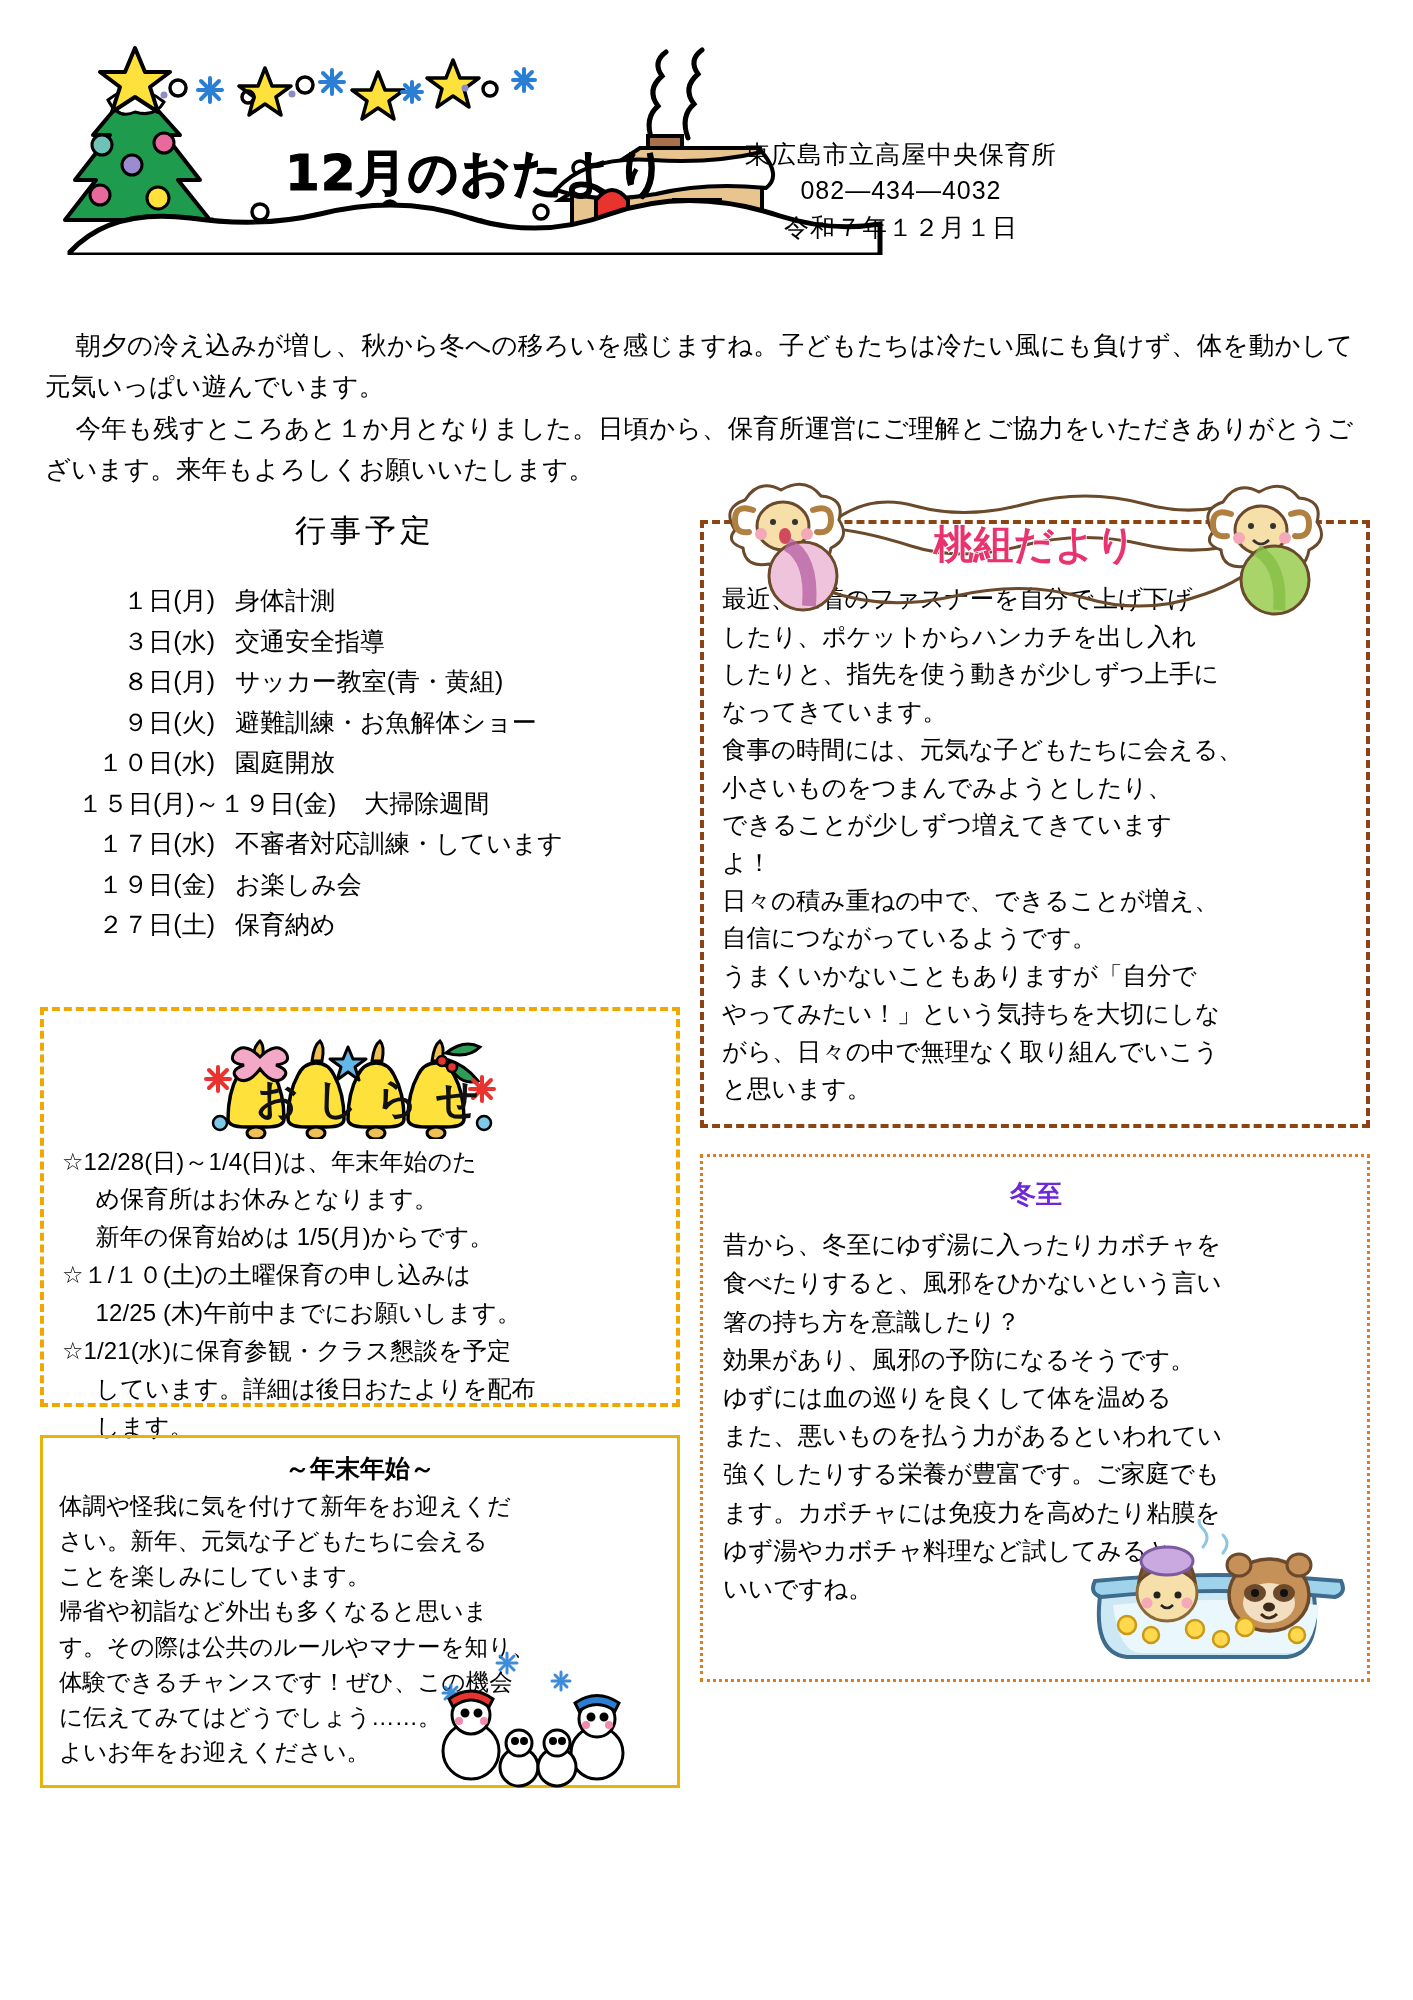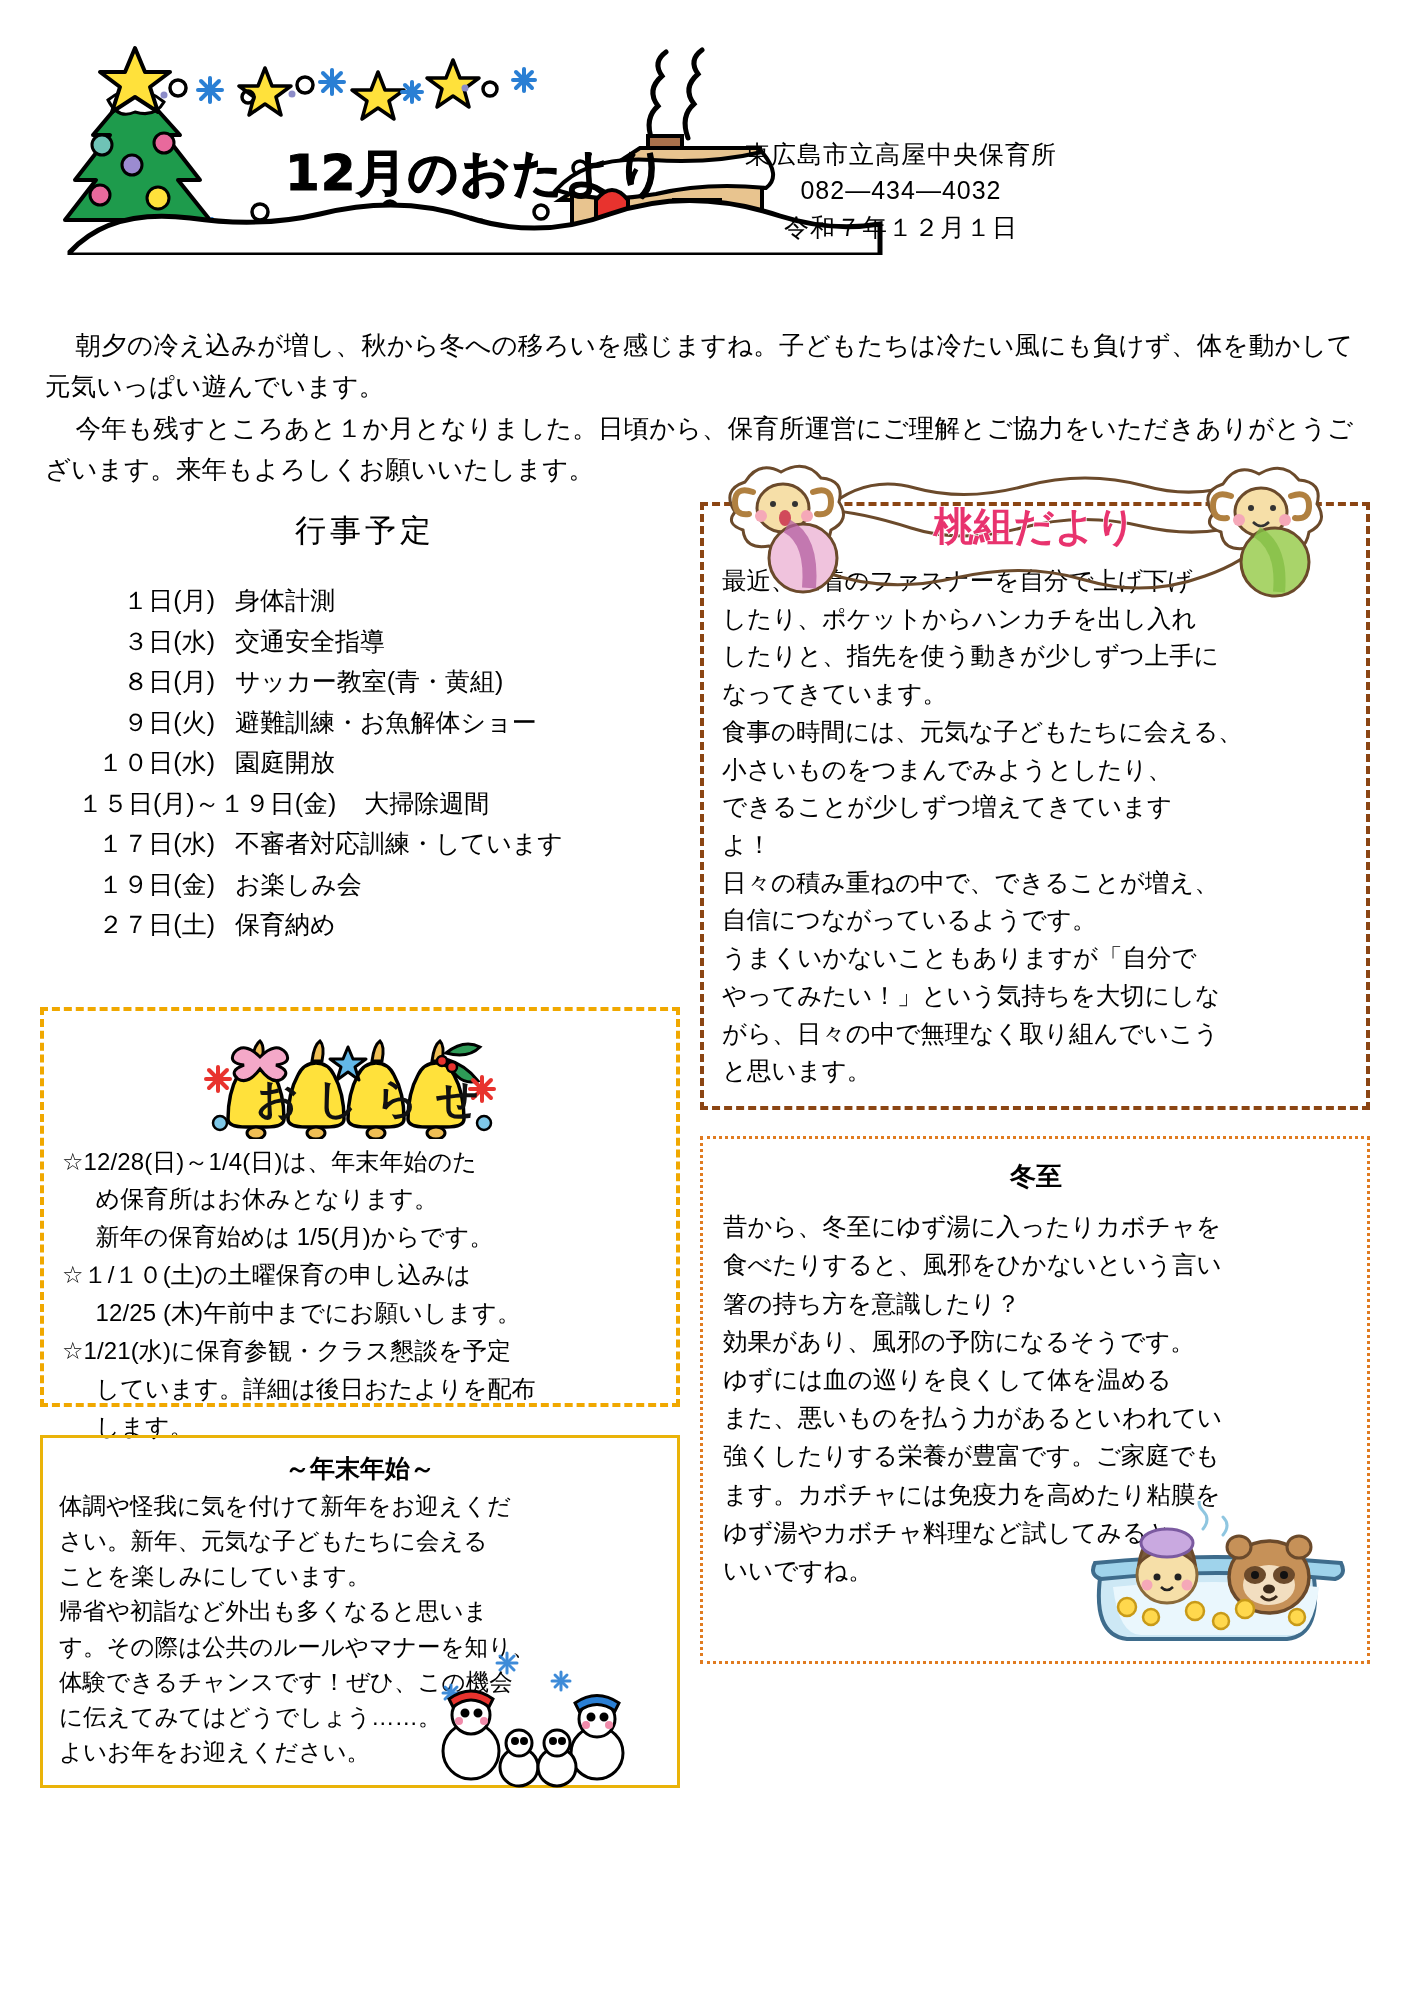--- a/index.html
+++ b/index.html
@@ -30,21 +30,21 @@
   }
   .school-info div{white-space:nowrap;}
 
   
   .intro{position:absolute;left:45px;top:325px;width:1320px;
     font-size:25.5px;line-height:1.62;letter-spacing:.2px;}
   .intro p{margin:0;text-indent:1.2em;}
 
   
   .col-left{position:absolute;left:40px;top:510px;width:640px;}
-  .col-right{position:absolute;left:700px;top:452px;width:670px;}
+  .col-right{position:absolute;left:700px;top:470px;width:670px;}
 
   
   .events-title{text-align:center;font-size:31px;letter-spacing:4px;margin:0 0 28px 10px;}
   .events{margin:0;padding:0;list-style:none;font-size:25px;line-height:1.62;}
   .events li{display:flex;white-space:nowrap;}
   .ev-date{display:inline-block;width:175px;text-align:right;padding-right:20px;}
   .ev-date.wide{width:auto;text-align:left;padding-left:38px;padding-right:28px;}
   .ev-name{display:inline-block;}
 
   
@@ -77,21 +77,21 @@
   .year-lines{font-size:23.5px;line-height:1.5;}
   .year-lines div{white-space:nowrap;}
 
   
   .momo-art{position:relative;height:96px;margin-bottom:-46px;z-index:3;}
   .momo-box{padding-top:56px;}
   .momo-lines{font-size:24.5px;line-height:1.54;}
   .momo-lines div{white-space:nowrap;}
 
   .touji-box{margin-top:26px;height:528px;}
-  .touji-title{text-align:center;font-size:26px;color:#000000;font-weight:bold;margin:4px 0 14px 0;}
+  .touji-title{text-align:center;font-size:26px;color:#6d28d9;font-weight:bold;margin:4px 0 14px 0;}
   .touji-lines{font-size:24.5px;line-height:1.56;}
   .touji-lines div{white-space:nowrap;}
   .snow-art{position:absolute;right:6px;bottom:-6px;width:260px;height:150px;}
   .bath-art{position:absolute;right:14px;bottom:10px;width:270px;height:150px;}
 </style>
 </head>
 <body>
 
 <div class="page">
 

